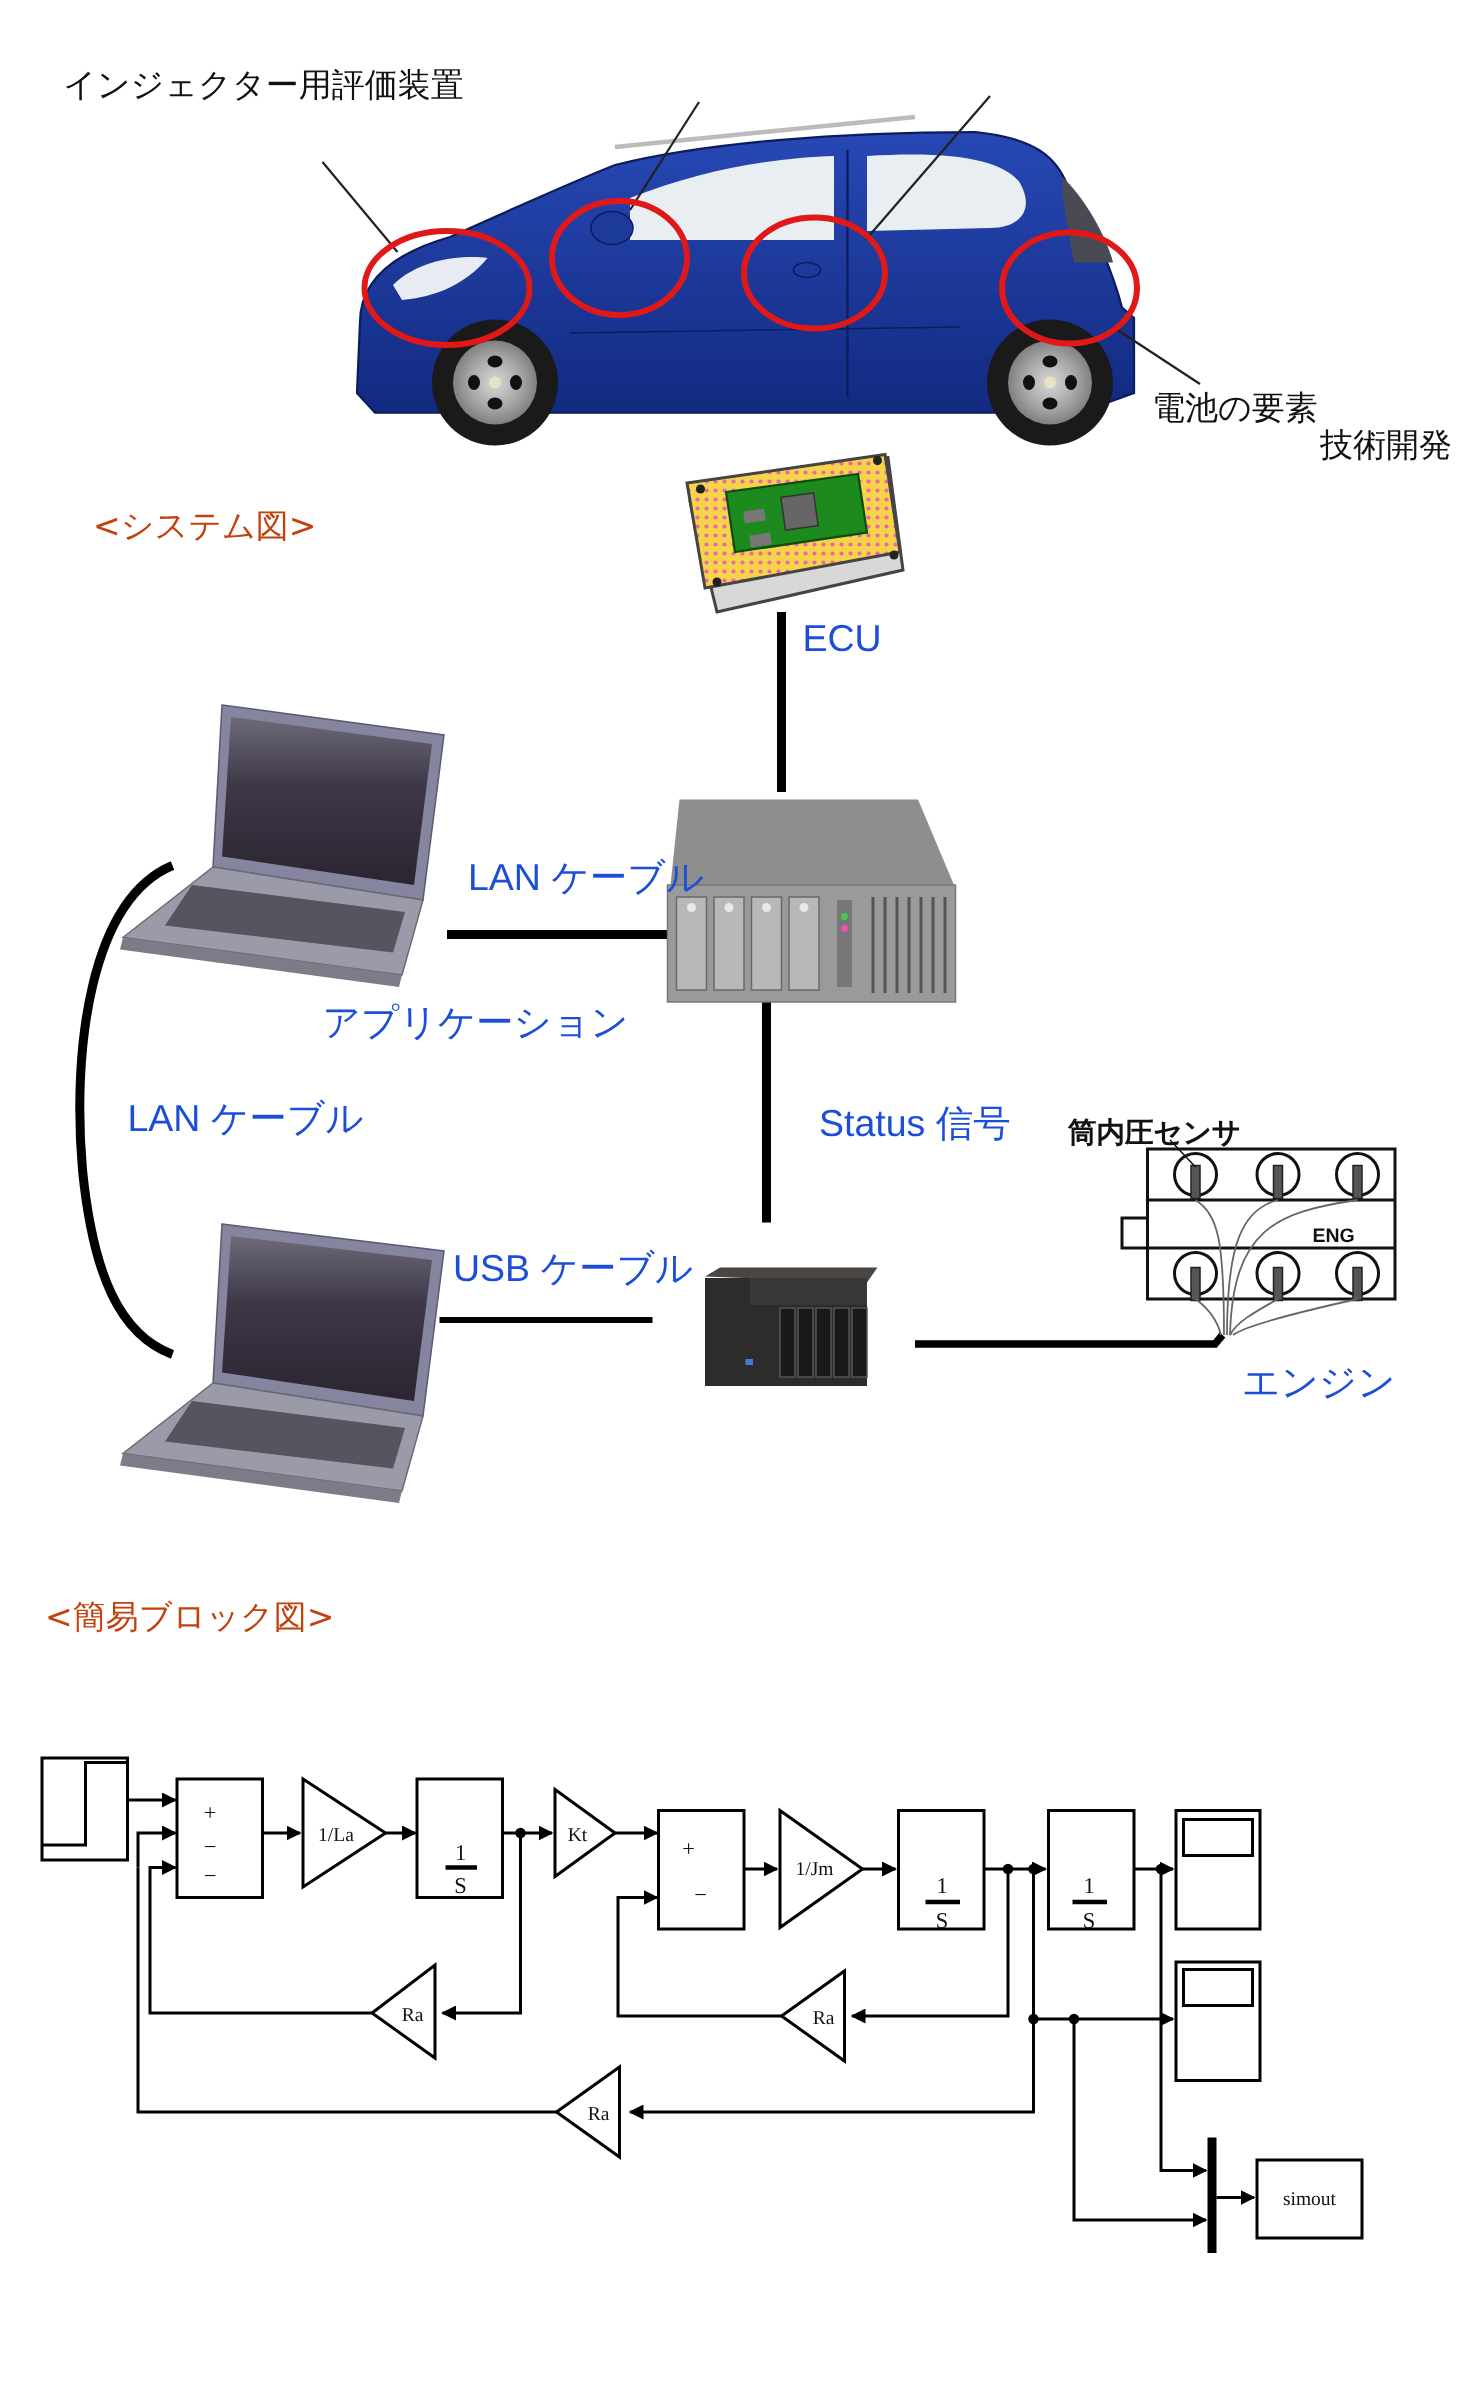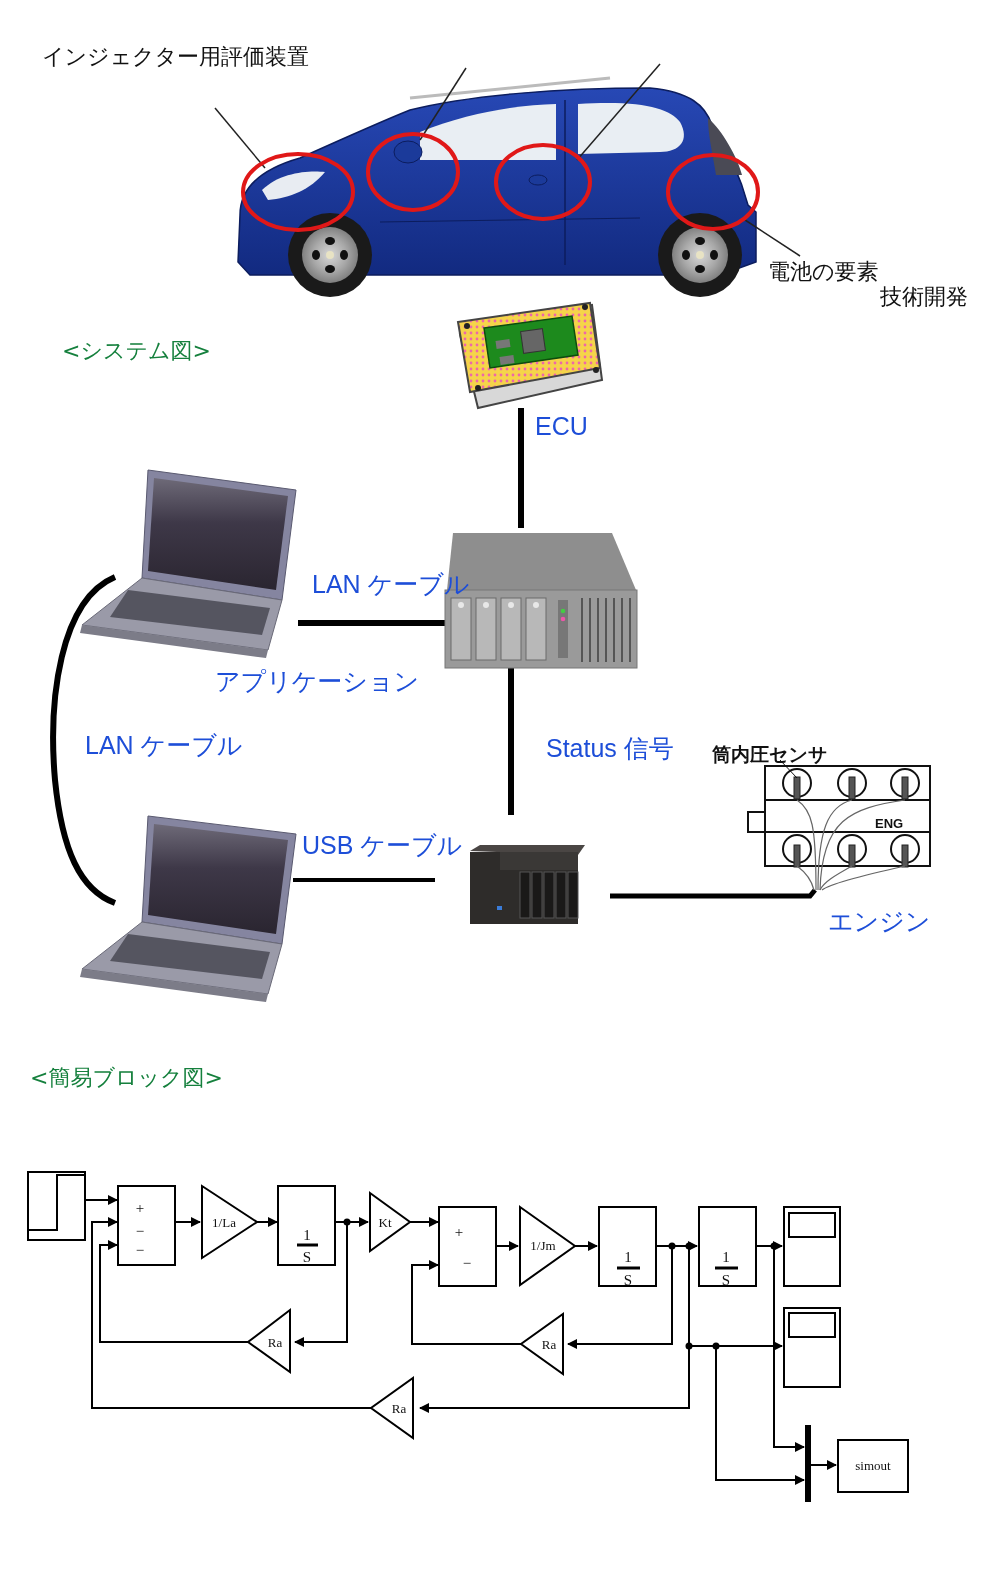--- a/index.html
+++ b/index.html
@@ -1,21 +1,21 @@
 <!DOCTYPE html>
 <html><head>
 <meta charset="utf-8">
 <style>
   html, body { margin:0; padding:0; background:#ffffff; }
   body { width:988px; height:1592px; position:relative; overflow:hidden;
          font-family:"DejaVu Sans", sans-serif; color:#111; }
   .abs { position:absolute; }
   .label-jp { font-size:22px; color:#111; white-space:nowrap; font-family:"DejaVu Sans", sans-serif; }
   .label-sys { font-size:25px; color:#1d4ed8; white-space:nowrap; font-family:"Liberation Sans", sans-serif; }
-  .section-title { font-size:22px; color:#15803d; white-space:nowrap; }
+  .section-title { font-size:22px; color:#c2410c; white-space:nowrap; }
   svg text { font-family:"Liberation Serif", serif; }
 </style>
 </head>
 <body>
 
 <div class="abs" style="left:0;top:0;width:904px;height:310px;">
   <svg width="988" height="310" viewBox="0 0 988 310" style="position:absolute;left:0;top:0;">
     <defs>
       <linearGradient id="carBody" x1="0" y1="0" x2="0" y2="1">
         <stop offset="0" stop-color="#2748b5"></stop>

